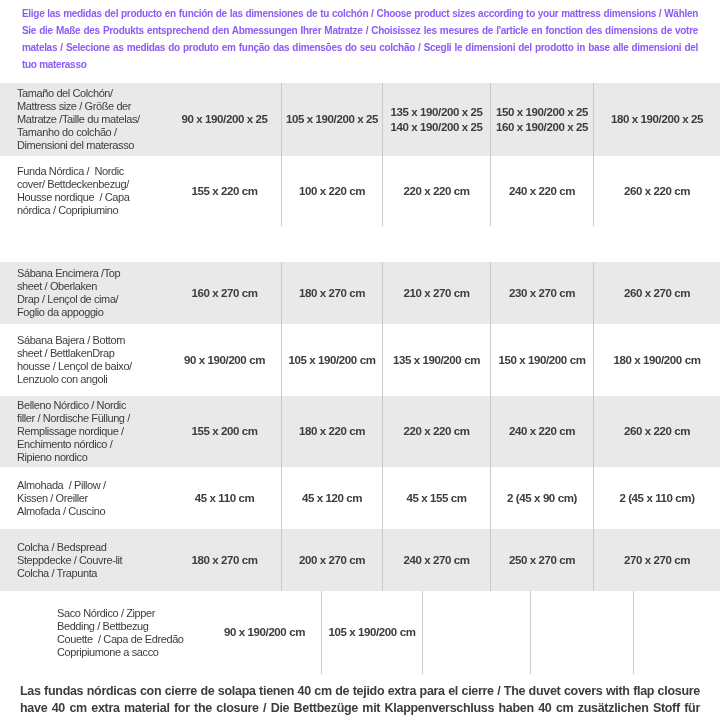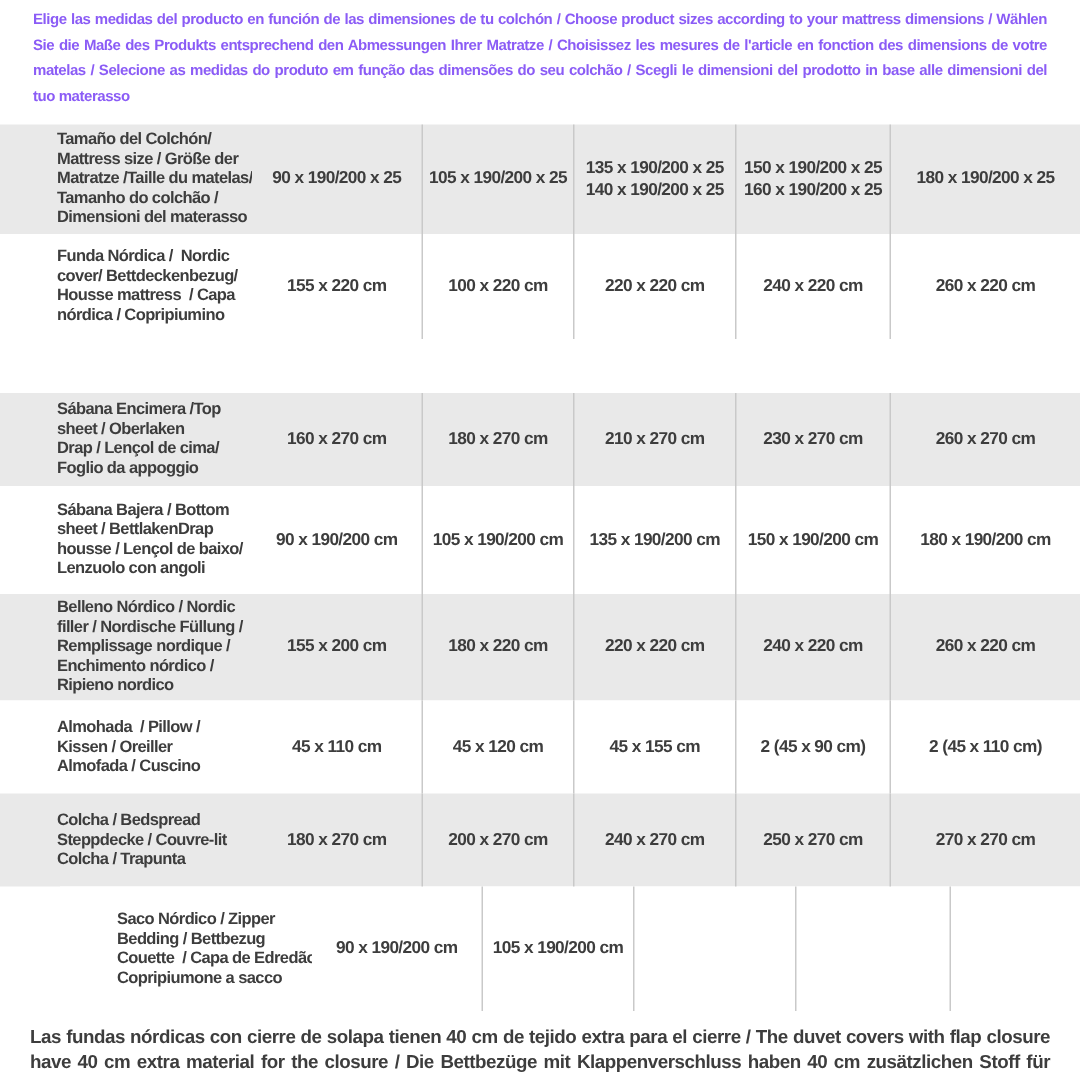--- a/index.html
+++ b/index.html
@@ -43,24 +43,24 @@
   .row-h3 { height: 62px; margin-top: 36px; }
   .row-h4 { height: 72px; }
   .row-h5 { height: 71px; }
   .row-h6 { height: 62px; }
   .row-h7 { height: 62px; }
   .row-h8 { height: 83px; margin-left: 40px; }
   .label-cell {
     display: flex;
     flex-direction: column;
     justify-content: center;
-    padding-left: 38px;
+    padding-left: 17px;
     box-sizing: border-box;
     font-size: 11px;
-    font-weight: bold;
+    font-weight: normal;
     letter-spacing: -0.4px;
     line-height: 13px;
     white-space: pre;
     overflow: hidden;
   }
   .cell {
     display: flex;
     align-items: center;
     justify-content: center;
     text-align: center;
@@ -104,21 +104,21 @@
       <div class="cell divided">135 x 190/200 x 25
 140 x 190/200 x 25</div>
       <div class="cell divided">150 x 190/200 x 25
 160 x 190/200 x 25</div>
       <div class="cell divided">180 x 190/200 x 25</div>
     </div>
 
     <div class="row row-h2">
       <div class="label-cell">Funda Nórdica /  Nordic
 cover/ Bettdeckenbezug/
-Housse mattress  / Capa
+Housse nordique  / Capa
 nórdica / Copripiumino</div>
       <div class="cell">155 x 220 cm</div>
       <div class="cell divided">100 x 220 cm</div>
       <div class="cell divided">220 x 220 cm</div>
       <div class="cell divided">240 x 220 cm</div>
       <div class="cell divided">260 x 220 cm</div>
     </div>
 
     <div class="row shaded row-h3">
       <div class="label-cell">Sábana Encimera /Top

